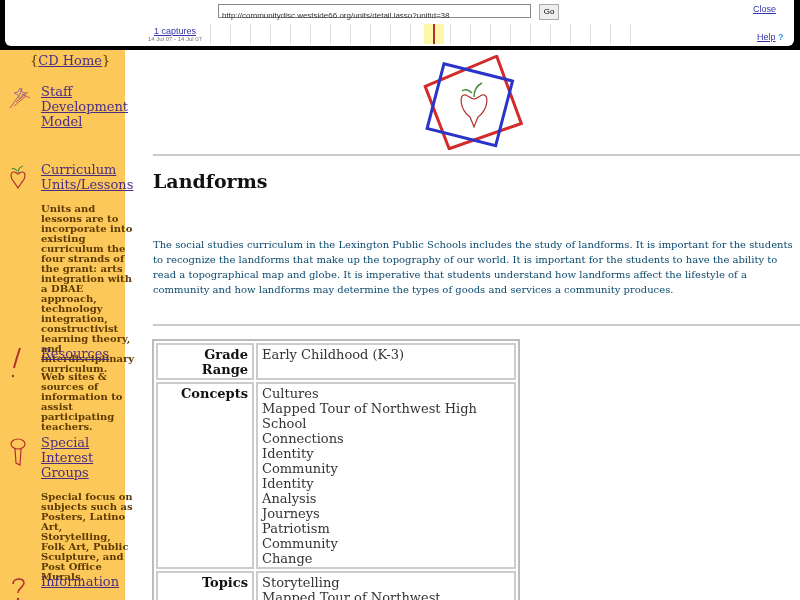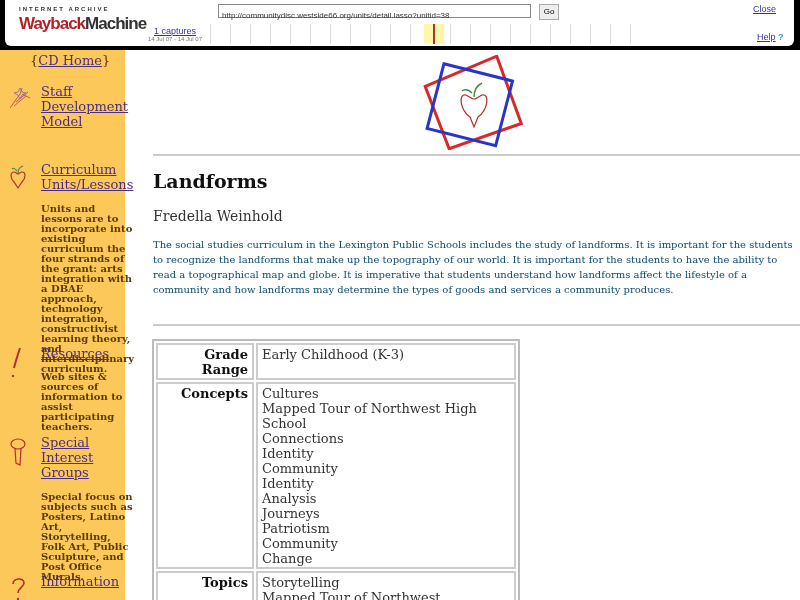--- a/index.html
+++ b/index.html
@@ -56,24 +56,20 @@
   #info-table { position: absolute; left: 19px; top: 289px; border: 2px solid #bbb; border-collapse: separate; border-spacing: 2px; background: #fff; }
   #info-table td { border: 2px solid #ccc; vertical-align: top; padding: 2px 4px 1px 4px; font-size: 13px; line-height: 15px; color: #333; }
   #info-table td.lbl { font-weight: bold; text-align: right; color: #111; width: 98px; }
   #info-table td.val { width: 260px; }
 </style>
 </head>
 <body>
 
 <div id="wb">
   <div id="wb-inner">
-    <div id="wb-logo">
-      <div class="ia">INTERNET ARCHIVE</div>
-      <div class="wm"><span class="w1">Wayback</span><span class="w2">Machine</span></div>
-    </div>
     <div id="wb-url">http://communitydisc.westside66.org/units/detail.lasso?unitid=38</div>
     <div id="wb-go">Go</div>
     <div id="wb-captures">
       <a>1 captures</a>
       <div class="range">14 Jul 07 - 14 Jul 07</div>
     </div>
     <div id="wb-spark">
       <div class="hl"></div>
       <div class="tick" style="left:0px"></div>
       <div class="tick" style="left:20px"></div>
@@ -153,21 +149,20 @@
 <div id="main">
   <svg id="logo" viewBox="0 0 120 95">
     <polygon points="10,25 85,5 100,75 25,90" stroke="#d42a2a" stroke-width="3" fill="none" transform="rotate(-8 55 48)"></polygon>
     <polygon points="22,12 92,22 82,88 12,78" stroke="#2a35c8" stroke-width="3" fill="none" transform="rotate(6 55 48)"></polygon>
     <path d="M48 40 C40 38 42 55 52 62 L56 72 L60 62 C70 55 72 38 64 40 C60 42 58 44 56 44 C54 44 52 42 48 40 Z" stroke="#b03030" stroke-width="1.2" fill="none"></path>
     <path d="M56 42 C56 34 60 30 64 28 M54 38 C50 34 46 34 44 36" stroke="#4a8a3a" stroke-width="1.5" fill="none"></path>
   </svg>
 
   <div id="hr1"></div>
   <h1 id="title">Landforms</h1>
-  <div id="author">Fredella Weinhold</div>
   <p id="desc">The social studies curriculum in the Lexington Public Schools includes the study of landforms. It is important for the students to recognize the landforms that make up the topography of our world. It is important for the students to have the ability to read a topographical map and globe. It is imperative that students understand how landforms affect the lifestyle of a community and how landforms may determine the types of goods and services a community produces.</p>
   <div id="hr2"></div>
 
   <table id="info-table">
     <tbody>
         <tr>
       <td class="lbl">Grade Range</td>
       <td class="val">Early Childhood (K-3)</td>
     </tr>
     <tr>

